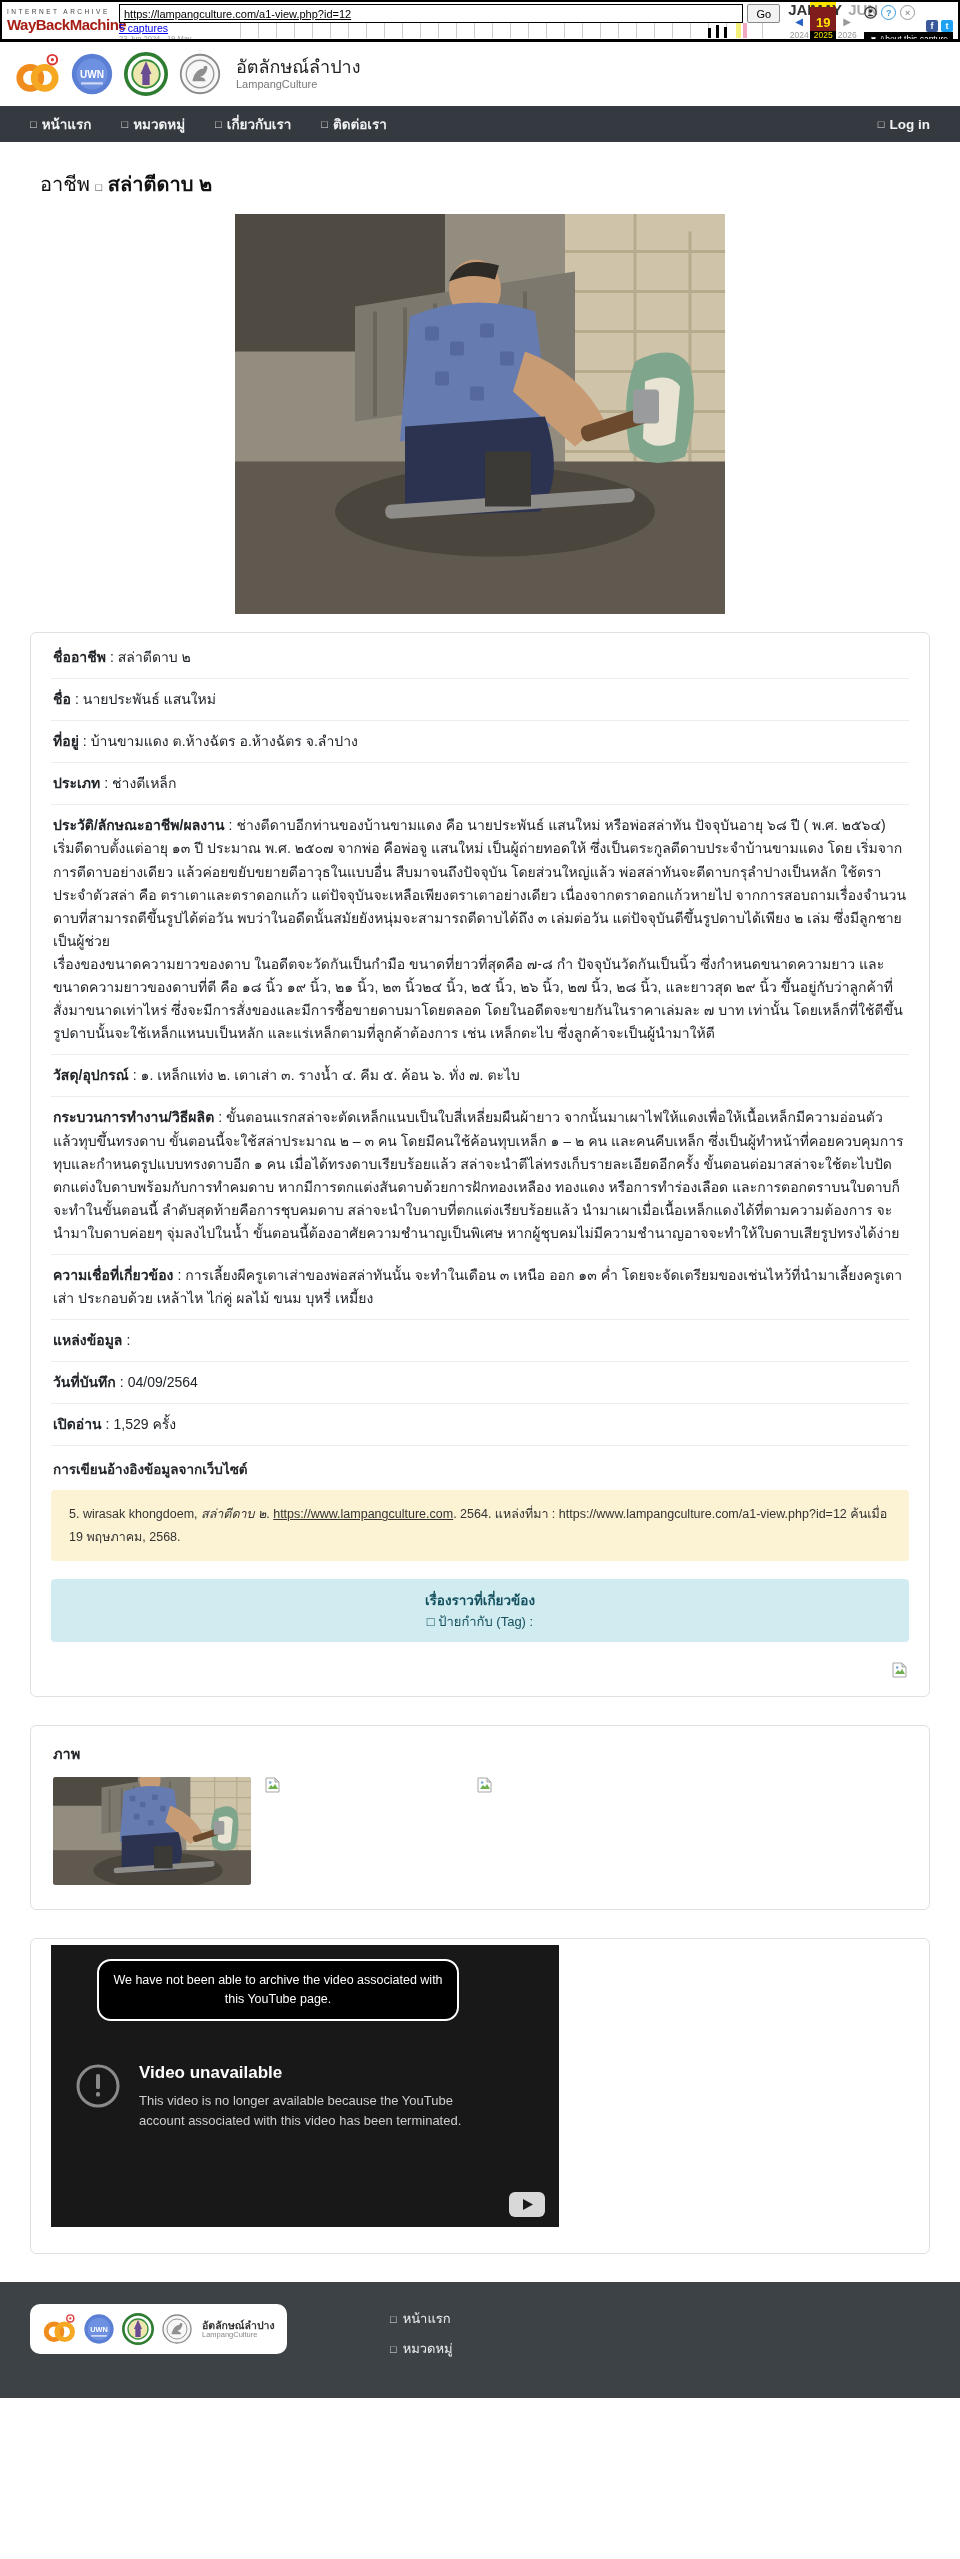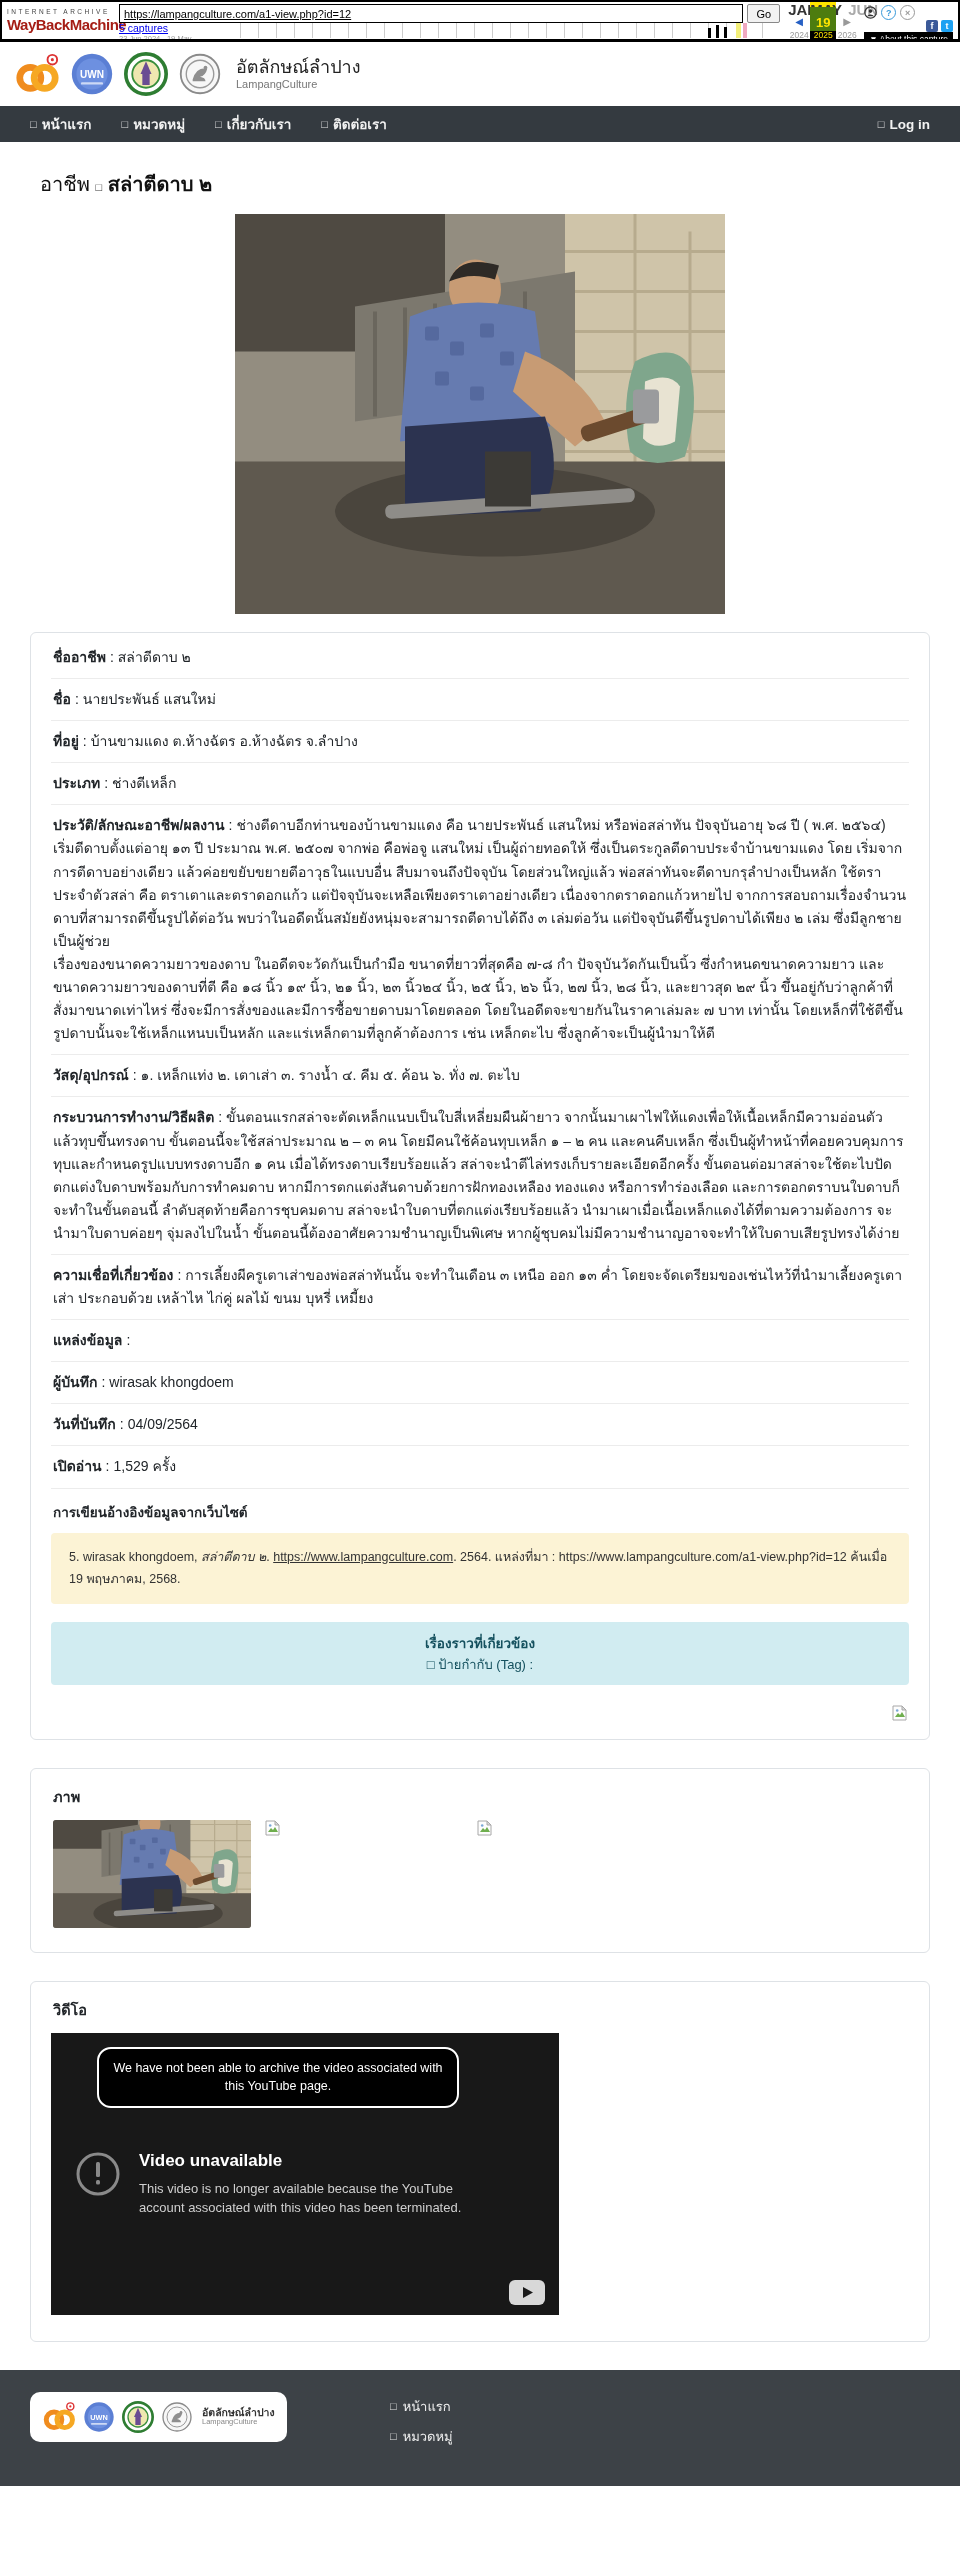--- a/index.html
+++ b/index.html
@@ -19,21 +19,21 @@
   .wb-capcol{width:96px;line-height:1;}
   .wb-captures{font-size:10.5px;color:#0000ee;text-decoration:underline;display:block;}
   .wb-range{font-size:7.5px;color:#999;display:block;margin-top:1px;}
   .wb-spark{position:relative;flex:1;height:15px;background:repeating-linear-gradient(90deg,#fff 0,#fff 17px,#ccc 17px,#ccc 18px);}
   .wb-bar{position:absolute;bottom:0;width:3px;}
   .wb-right{display:flex;gap:6px;align-items:stretch;}
   .wb-cal{display:grid;grid-template-columns:22px 26px 22px;grid-template-rows:12px 14px 12px;text-align:center;align-items:center;line-height:1;}
   .wb-month{font-size:15px;font-weight:bold;color:#333;text-align:center;}
   .wb-month.sel{background:#ffe400;}
   .wb-month.dim{color:#aaa;margin-left:12px;}
-  .wb-day{background:#4d7c0f;color:#ffe400;font-size:13px;font-weight:bold;padding:9px 0;}
+  .wb-day{background:#7f1d1d;color:#ffe400;font-size:13px;font-weight:bold;padding:9px 0;}
   .wb-arrow-l{color:#2660c4;font-size:10px;}
   .wb-arrow-r{color:#999;font-size:10px;}
   .wb-year{font-size:8.5px;color:#999;}
   .wb-year.sel{background:#000;color:#ffe400;}
   .wb-icons{display:flex;flex-direction:column;justify-content:space-between;padding:2px 0;}
   .wb-icons .r1{display:flex;gap:4px;align-items:center;}
   .wb-circle{width:13px;height:13px;border-radius:50%;display:inline-flex;align-items:center;justify-content:center;font-size:9px;font-weight:bold;}
   .wb-help{border:1.5px solid #3a9ad9;color:#3a9ad9;}
   .wb-close{border:1.5px solid #999;color:#999;}
   .wb-social{display:flex;gap:3px;justify-content:flex-end;}
@@ -305,21 +305,20 @@
     <div class="field-row"><span class="flabel">ชื่ออาชีพ</span><span class="fsep">:</span><span class="fvalue">สล่าตีดาบ ๒</span></div>
     <div class="field-row"><span class="flabel">ชื่อ</span><span class="fsep">:</span><span class="fvalue">นายประพันธ์ แสนใหม่</span></div>
     <div class="field-row"><span class="flabel">ที่อยู่</span><span class="fsep">:</span><span class="fvalue">บ้านขามแดง ต.ห้างฉัตร อ.ห้างฉัตร จ.ลำปาง</span></div>
     <div class="field-row"><span class="flabel">ประเภท</span><span class="fsep">:</span><span class="fvalue">ช่างตีเหล็ก</span></div>
     <div class="field-row"><span class="flabel">ประวัติ/ลักษณะอาชีพ/ผลงาน</span><span class="fsep">:</span><span class="fvalue">ช่างตีดาบอีกท่านของบ้านขามแดง คือ นายประพันธ์ แสนใหม่ หรือพ่อสล่าทัน ปัจจุบันอายุ ๖๘ ปี ( พ.ศ. ๒๕๖๔) เริ่มตีดาบตั้งแต่อายุ ๑๓ ปี ประมาณ พ.ศ. ๒๕๐๗ จากพ่อ คือพ่อจู แสนใหม่ เป็นผู้ถ่ายทอดให้ ซึ่งเป็นตระกูลตีดาบประจำบ้านขามแดง โดย เริ่มจากการตีดาบอย่างเดียว แล้วค่อยขยับขยายตีอาวุธในแบบอื่น สืบมาจนถึงปัจจุบัน โดยส่วนใหญ่แล้ว พ่อสล่าทันจะตีดาบกรุลำปางเป็นหลัก ใช้ตราประจำตัวสล่า คือ ตราเตาและตราดอกแก้ว แต่ปัจจุบันจะเหลือเพียงตราเตาอย่างเดียว เนื่องจากตราดอกแก้วหายไป จากการสอบถามเรื่องจำนวนดาบที่สามารถตีขึ้นรูปได้ต่อวัน พบว่าในอดีตนั้นสมัยยังหนุ่มจะสามารถตีดาบได้ถึง ๓ เล่มต่อวัน แต่ปัจจุบันตีขึ้นรูปดาบได้เพียง ๒ เล่ม ซึ่งมีลูกชายเป็นผู้ช่วย
 เรื่องของขนาดความยาวของดาบ ในอดีตจะวัดกันเป็นกำมือ ขนาดที่ยาวที่สุดคือ ๗-๘ กำ ปัจจุบันวัดกันเป็นนิ้ว ซึ่งกำหนดขนาดความยาว และขนาดความยาวของดาบที่ตี คือ ๑๘ นิ้ว ๑๙ นิ้ว, ๒๑ นิ้ว, ๒๓ นิ้ว๒๔ นิ้ว, ๒๕ นิ้ว, ๒๖ นิ้ว, ๒๗ นิ้ว, ๒๘ นิ้ว, และยาวสุด ๒๙ นิ้ว ขึ้นอยู่กับว่าลูกค้าที่สั่งมาขนาดเท่าไหร่ ซึ่งจะมีการสั่งของและมีการซื้อขายดาบมาโดยตลอด โดยในอดีตจะขายกันในราคาเล่มละ ๗ บาท เท่านั้น โดยเหล็กที่ใช้ตีขึ้นรูปดาบนั้นจะใช้เหล็กแหนบเป็นหลัก และแร่เหล็กตามที่ลูกค้าต้องการ เช่น เหล็กตะไบ ซึ่งลูกค้าจะเป็นผู้นำมาให้ตี</span></div>
     <div class="field-row"><span class="flabel">วัสดุ/อุปกรณ์</span><span class="fsep">:</span><span class="fvalue">๑. เหล็กแท่ง ๒. เตาเส่า ๓. รางน้ำ ๔. คีม ๕. ค้อน ๖. ทั่ง ๗. ตะไบ</span></div>
     <div class="field-row"><span class="flabel">กระบวนการทำงาน/วิธีผลิต</span><span class="fsep">:</span><span class="fvalue">ขั้นตอนแรกสล่าจะตัดเหล็กแนบเป็นใบสี่เหลี่ยมผืนผ้ายาว จากนั้นมาเผาไฟให้แดงเพื่อให้เนื้อเหล็กมีความอ่อนตัวแล้วทุบขึ้นทรงดาบ ขั้นตอนนี้จะใช้สล่าประมาณ ๒ – ๓ คน โดยมีคนใช้ค้อนทุบเหล็ก ๑ – ๒ คน และคนคีบเหล็ก ซึ่งเป็นผู้ทำหน้าที่คอยควบคุมการทุบและกำหนดรูปแบบทรงดาบอีก ๑ คน เมื่อได้ทรงดาบเรียบร้อยแล้ว สล่าจะนำตีไล่ทรงเก็บรายละเอียดอีกครั้ง ขั้นตอนต่อมาสล่าจะใช้ตะไบปัดตกแต่งใบดาบพร้อมกับการทำคมดาบ หากมีการตกแต่งสันดาบด้วยการฝักทองเหลือง ทองแดง หรือการทำร่องเลือด และการตอกตราบนใบดาบก็จะทำในขั้นตอนนี้ ลำดับสุดท้ายคือการชุบคมดาบ สล่าจะนำใบดาบที่ตกแต่งเรียบร้อยแล้ว นำมาเผาเมื่อเนื้อเหล็กแดงได้ที่ตามความต้องการ จะนำมาใบดาบค่อยๆ จุ่มลงไปในน้ำ ขั้นตอนนี้ต้องอาศัยความชำนาญเป็นพิเศษ หากผู้ชุบคมไม่มีความชำนาญอาจจะทำให้ใบดาบเสียรูปทรงได้ง่าย</span></div>
     <div class="field-row"><span class="flabel">ความเชื่อที่เกี่ยวข้อง</span><span class="fsep">:</span><span class="fvalue">การเลี้ยงผีครูเตาเส่าของพ่อสล่าทันนั้น จะทำในเดือน ๓ เหนือ ออก ๑๓ ค่ำ โดยจะจัดเตรียมของเช่นไหว้ที่นำมาเลี้ยงครูเตาเส่า ประกอบด้วย เหล้าไห ไก่คู่ ผลไม้ ขนม บุหรี่ เหมี้ยง</span></div>
     <div class="field-row"><span class="flabel">แหล่งข้อมูล</span><span class="fsep">:</span><span class="fvalue"></span></div>
-    <div class="field-row"><span class="flabel">ผู้บันทึก</span><span class="fsep">:</span><span class="fvalue">wirasak khongdoem</span></div>
     <div class="field-row"><span class="flabel">วันที่บันทึก</span><span class="fsep">:</span><span class="fvalue">04/09/2564</span></div>
     <div class="field-row"><span class="flabel">เปิดอ่าน</span><span class="fsep">:</span><span class="fvalue">1,529 ครั้ง</span></div>
 
     <div class="cite-heading">การเขียนอ้างอิงข้อมูลจากเว็บไซต์</div>
     <div class="cite-box">
       <span>5. wirasak khongdoem, </span><i>สล่าตีดาบ ๒</i><span>. </span><a>https://www.lampangculture.com</a><span>. 2564. แหล่งที่มา : https://www.lampangculture.com/a1-view.php?id=12 ค้นเมื่อ 19 พฤษภาคม, 2568.</span>
     </div>
 
     <div class="related-box">
       <div class="related-title">เรื่องราวที่เกี่ยวข้อง</div>
@@ -347,21 +346,20 @@
       </div>
       <div class="thumb-slot">
         <svg width="15" height="16">
             <use href="#broken-img"></use>
           </svg>
       </div>
     </div>
   </div>
 
   <div class="card">
-    <div class="sec-heading">วิดีโอ</div>
     <div class="video-player">
       <div class="vp-tooltip">We have not been able to archive the video associated with this YouTube page.</div>
       <div class="vp-body">
         <svg width="46" height="46">
             <use href="#alert-glyph"></use>
           </svg>
         <div class="vp-texts">
           <div class="vp-title">Video unavailable</div>
           <div class="vp-msg">This video is no longer available because the YouTube account associated with this video has been terminated.</div>
         </div>

